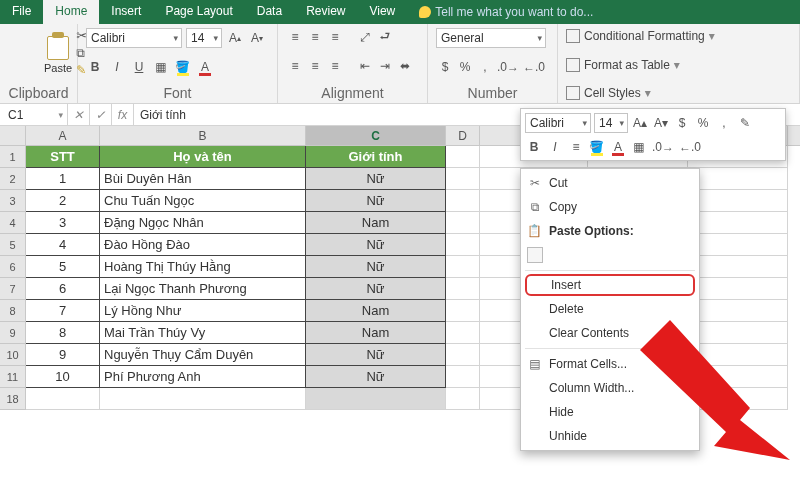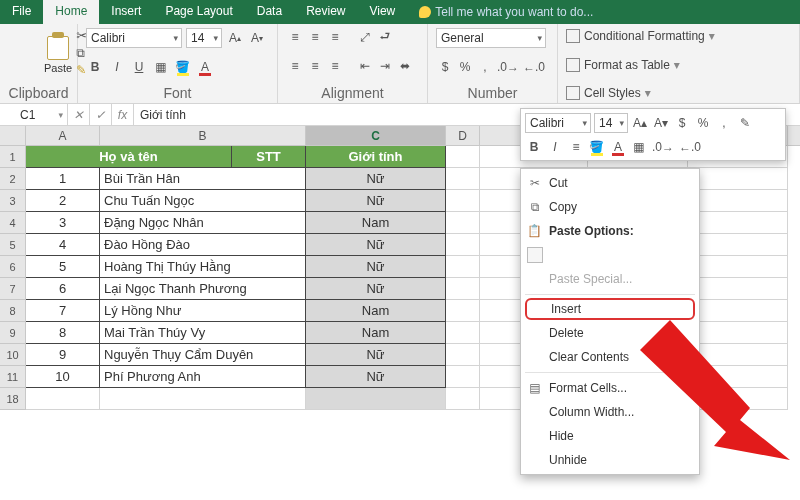--- a/index.html
+++ b/index.html
@@ -19,21 +19,21 @@
   .sel::after { content:"▾"; position:absolute; right:3px; color:#666; font-size:9px; }
   .btn { min-width:18px; height:18px; border:1px solid transparent; display:inline-flex; align-items:center; justify-content:center; font-size:12px; color:#555; }
   .fmt-b { font-weight:bold; }
   .fmt-i { font-style:italic; }
   .fmt-u { text-decoration:underline; }
   .cond-row { display:flex; align-items:center; gap:4px; font-size:12px; color:#444; white-space:nowrap; padding:1px 0;}
   .cond-ico { width:14px; height:14px; border:1px solid #888; display:inline-block; }
 
   
   .fbar { height:22px; border-bottom:1px solid #d4d4d4; display:flex; align-items:stretch; }
-  .namebox { width:68px; border-right:1px solid #d4d4d4; display:flex; align-items:center; padding:0 20px; font-size:12px; position:relative;}
+  .namebox { width:68px; border-right:1px solid #d4d4d4; display:flex; align-items:center; padding:0 8px; font-size:12px; position:relative;}
   .namebox::after { content:"▾"; position:absolute; right:4px; color:#888; font-size:9px;}
   .fx-area { display:flex; align-items:center; flex:1; }
   .fx-btn { width:22px; text-align:center; color:#888; font-style:italic; font-size:12px; border-right:1px solid #d4d4d4; height:100%; display:flex; align-items:center; justify-content:center;}
   .fx-input { flex:1; padding:0 6px; font-size:12px; display:flex; align-items:center;}
 
   
   .colhdr { height:20px; display:flex; background:#e6e6e6; border-bottom:1px solid #c8c8c8; }
   .rowhdr-spacer { width:26px; border-right:1px solid #c8c8c8; background:#e6e6e6; }
   .ch { border-right:1px solid #c8c8c8; text-align:center; font-size:12px; color:#555; line-height:20px; background:#e6e6e6;}
   .wA{width:74px;} .wB{width:206px;} .wC{width:140px;} .wD{width:34px;} .wE{width:108px;} .wF{width:100px;} .wG{width:100px;}
@@ -191,33 +191,33 @@
   <div class="ch wD">D</div>
   <div class="ch wE">E</div>
   <div class="ch wF">F</div>
   <div class="ch wG">G</div>
 </div>
 
 <div class="grid">
 
   <div class="row">
     <div class="rh">1</div>
+    <div class="cell cA hdrcell">STT</div>
     <div class="cell cB hdrcell">Họ và tên</div>
-    <div class="cell cA hdrcell">STT</div>
     <div class="cell cC hdrcell selcol" style="background:#6aa84f">Giới tính</div>
     <div class="cell cD"></div>
     <div class="cell cE"></div>
     <div class="cell cF"></div>
     <div class="cell cG"></div>
   </div>
   <div id="datarows">
       <div class="row">
         <div class="rh">2</div>
         <div class="cell cA datacell">1</div>
-        <div class="cell cB datacell">Bùi Trần Hân</div>
+        <div class="cell cB datacell">Bùi Duyên Hân</div>
         <div class="cell cC datacell selcol">Nữ</div>
         <div class="cell cD"></div>
         <div class="cell cE"></div>
         <div class="cell cF"></div>
         <div class="cell cG"></div>
       </div>
       <div class="row">
         <div class="rh">3</div>
         <div class="cell cA datacell">2</div>
         <div class="cell cB datacell">Chu Tuấn Ngọc</div>
@@ -351,23 +351,20 @@
       <span class="ico">⧉</span>
       <span>Copy</span>
     </div>
   <div class="ctx-item" style="font-weight:600">
       <span class="ico">📋</span>
       <span>Paste Options:</span>
     </div>
   <div class="ctx-item">
       <span class="ico" style="border:1px solid #bbb;background:#f6f6f6"></span>
     </div>
-  <div class="ctx-item disabled">
-      <span>Paste Special...</span>
-    </div>
   <div class="ctx-sep"></div>
   <div class="ctx-item ctx-hi">
       <span>Insert</span>
     </div>
   <div class="ctx-item">
       <span>Delete</span>
     </div>
   <div class="ctx-item">
       <span>Clear Contents</span>
     </div>

